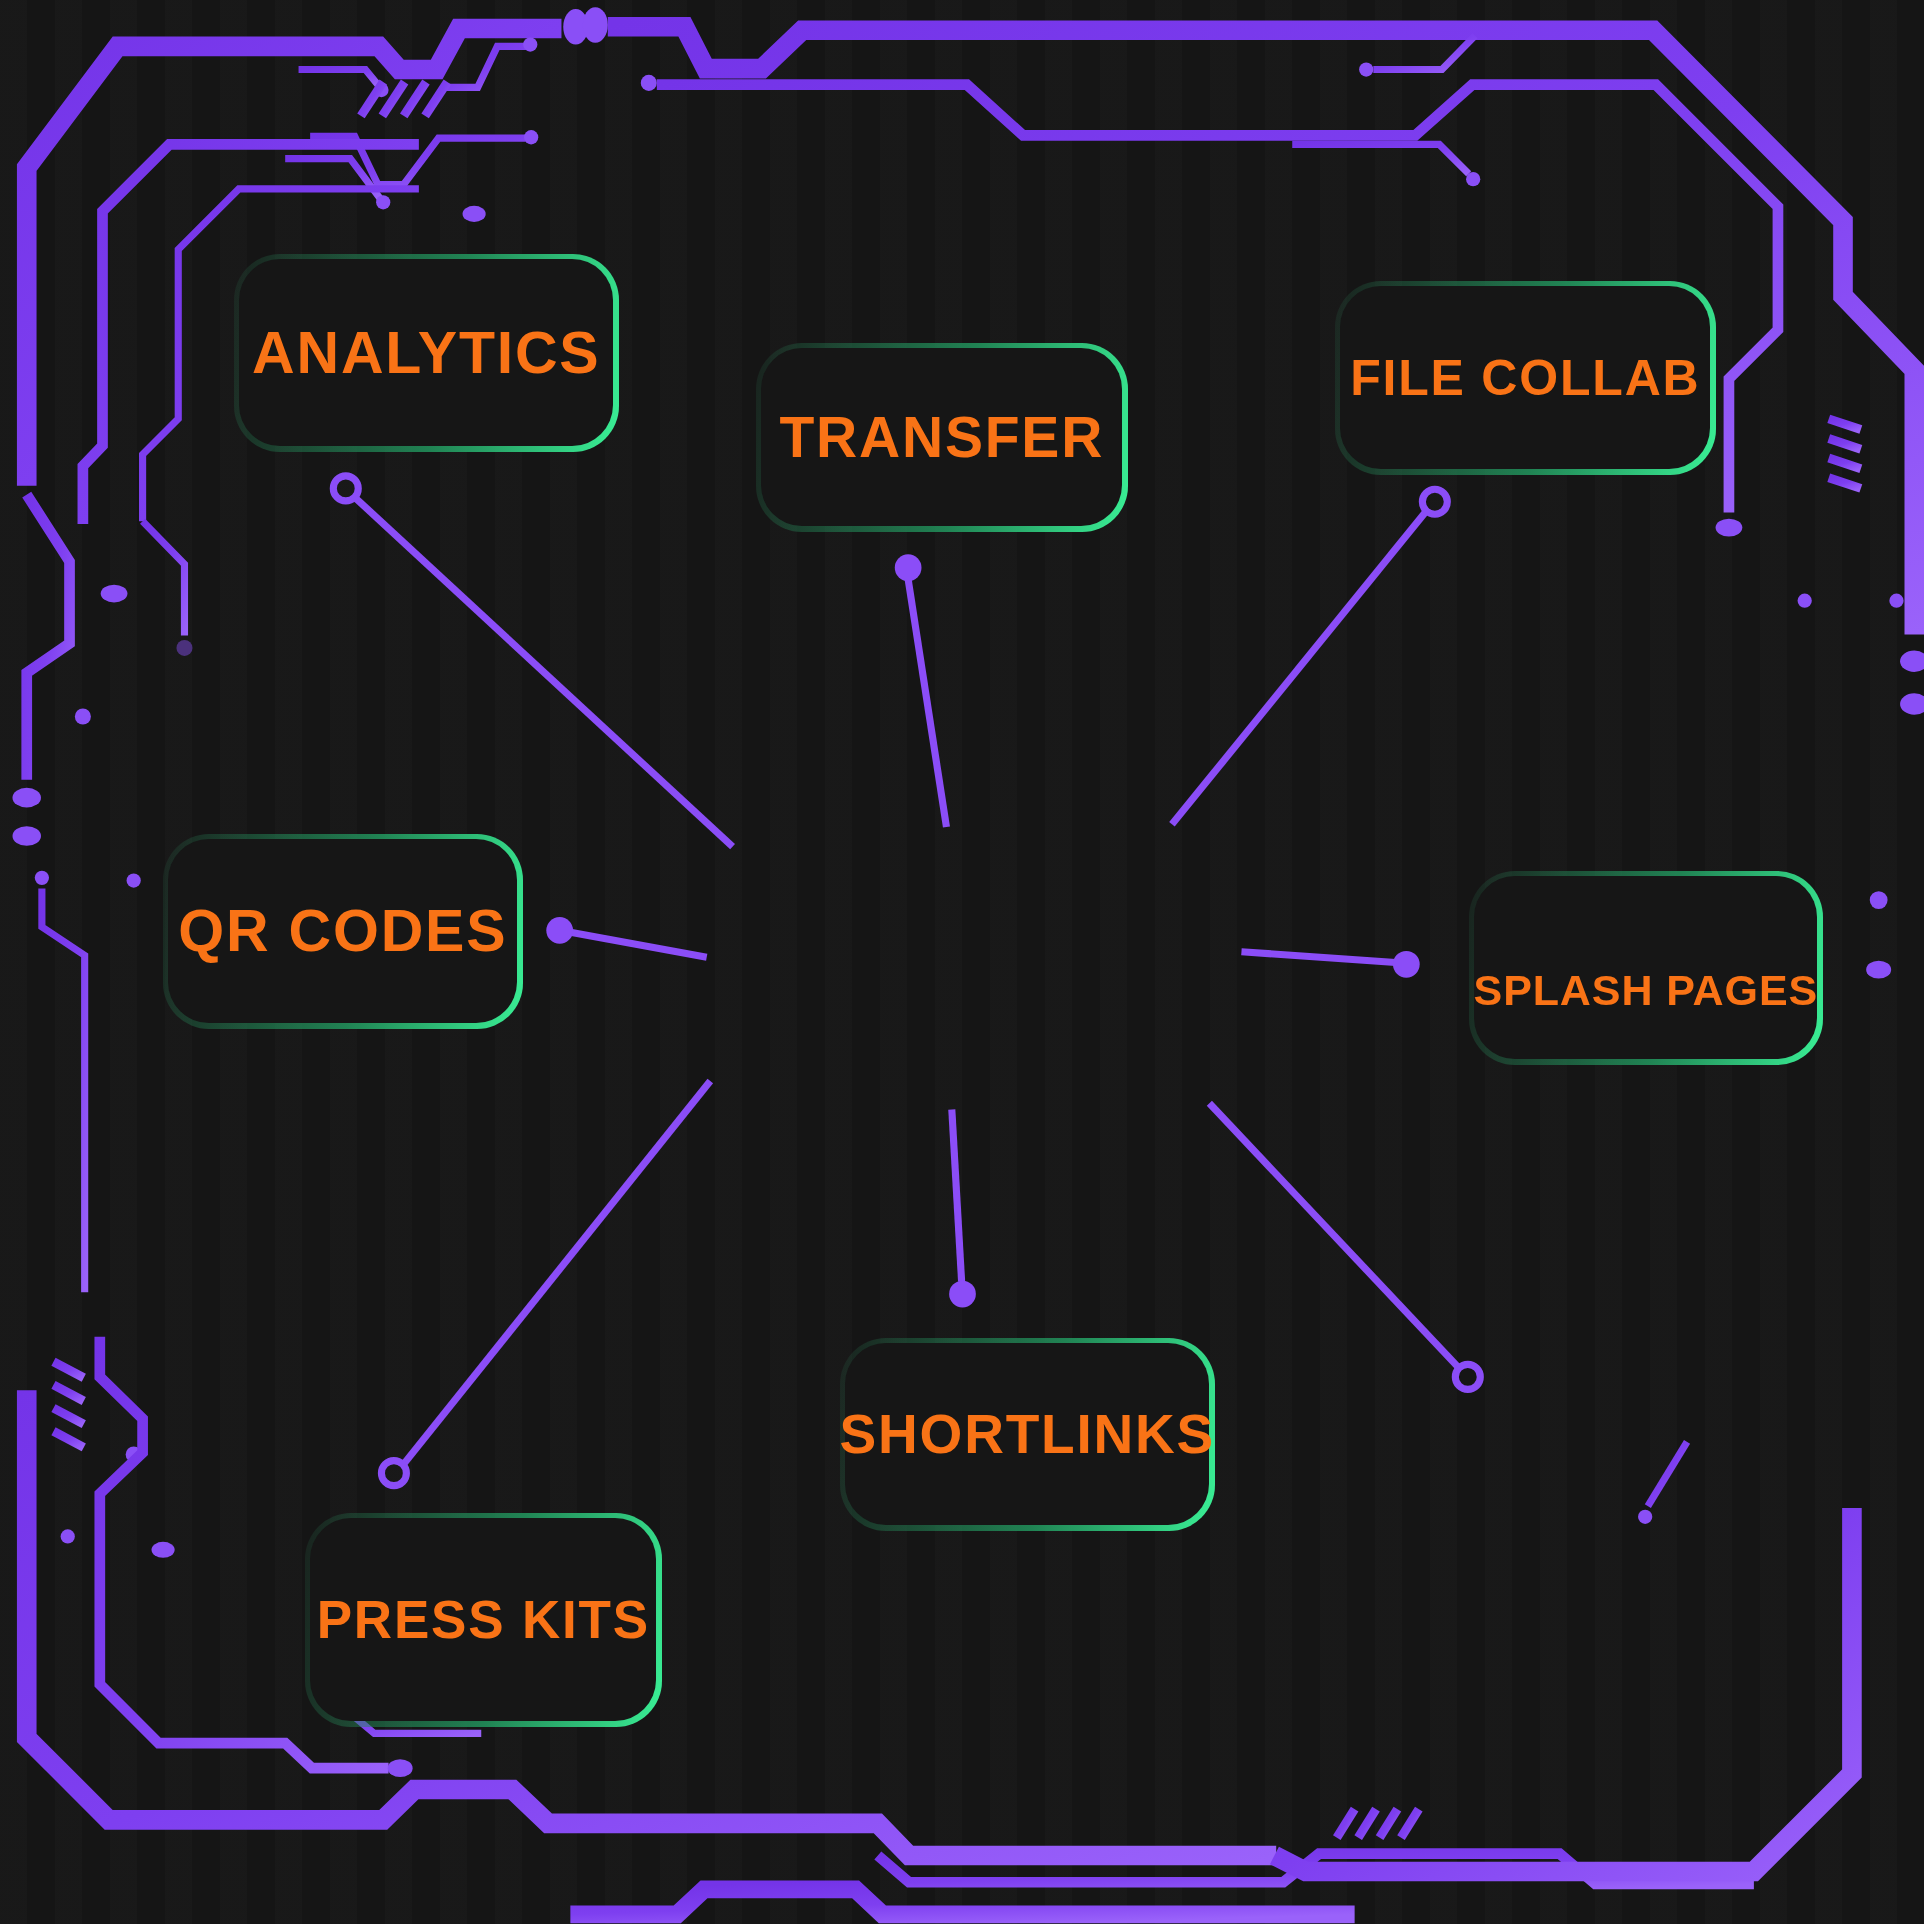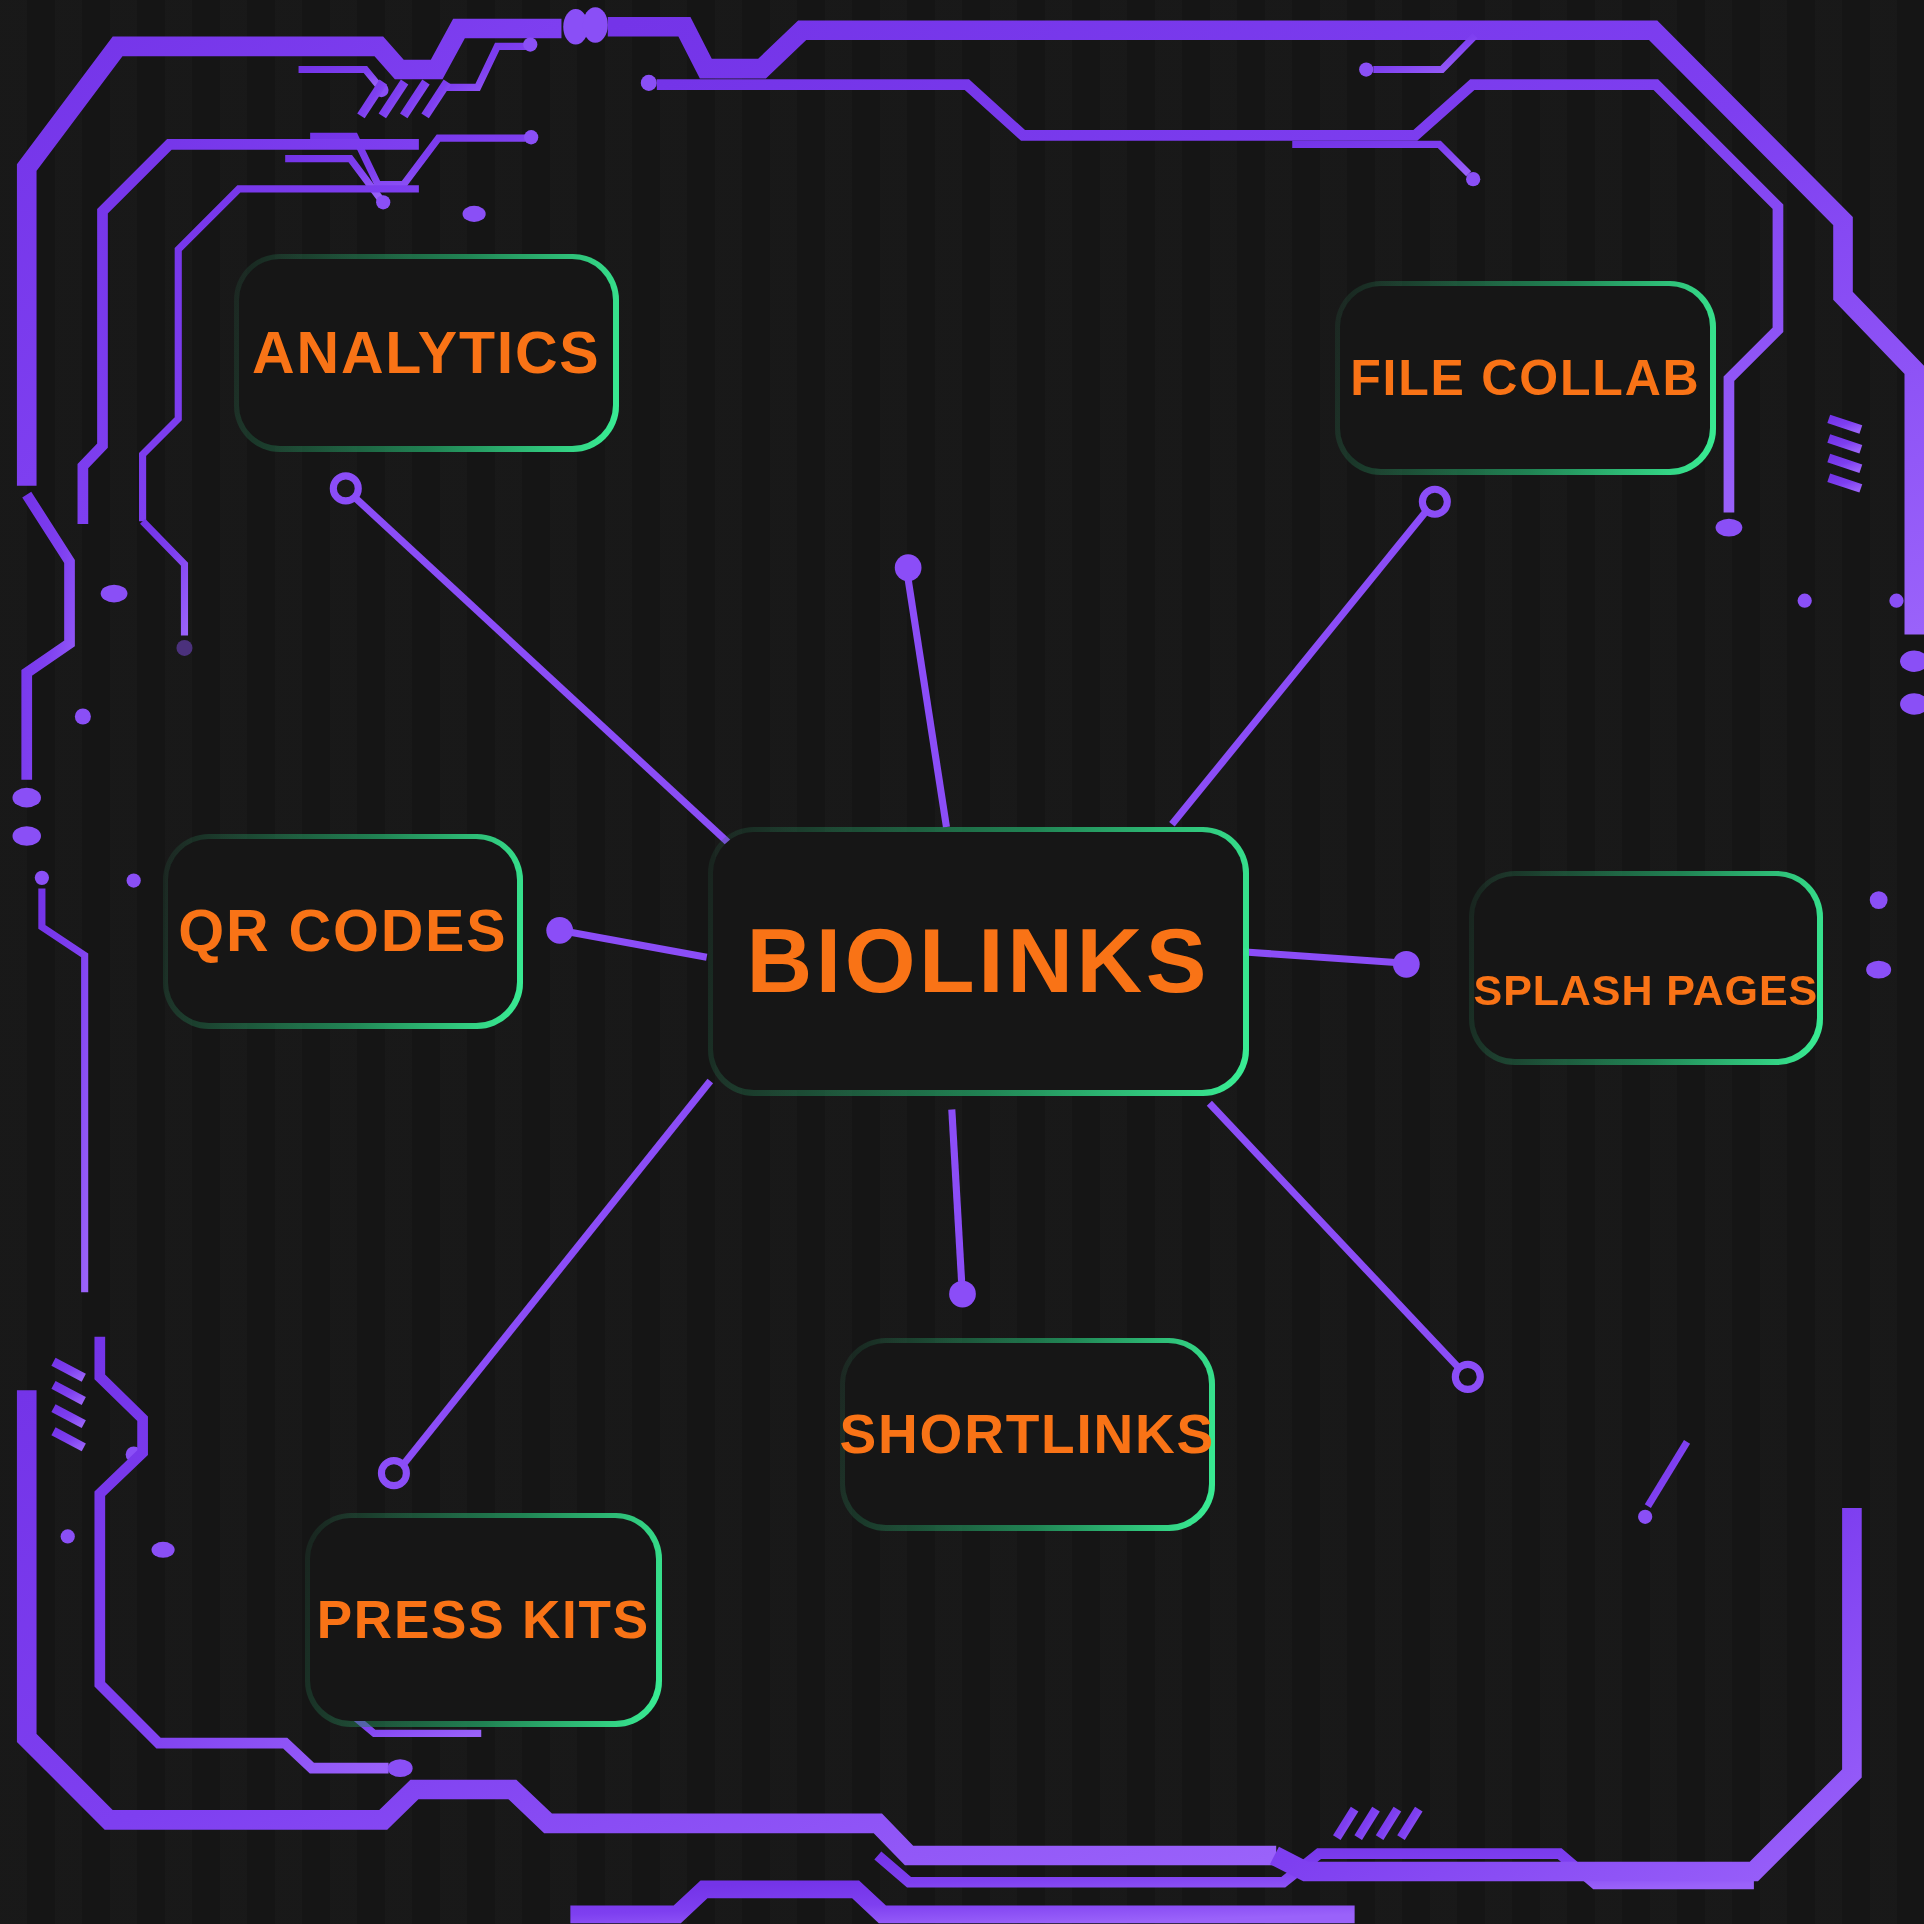--- a/index.html
+++ b/index.html
@@ -209,38 +209,38 @@
       </g>
     </g>
   </svg>
 
   <div class="node node-analytics">
     <div class="node-inner">
         <span class="node-label">ANALYTICS</span>
       </div>
   </div>
 
+  <div class="node node-transfer">
+    <div class="node-inner">
+        <span class="node-label">TRANSFER</span>
+      </div>
+  </div>
 
   <div class="node node-file-collab">
     <div class="node-inner">
         <span class="node-label">FILE COLLAB</span>
       </div>
   </div>
 
   <div class="node node-qr-codes">
     <div class="node-inner">
         <span class="node-label">QR CODES</span>
       </div>
   </div>
 
-  <div class="node node-biolinks">
-    <div class="node-inner">
-        <span class="node-label">BIOLINKS</span>
-      </div>
-  </div>
 
   <div class="node node-splash-pages">
     <div class="node-inner">
         <span class="node-label">SPLASH PAGES</span>
       </div>
   </div>
 
   <div class="node node-press-kits">
     <div class="node-inner">
         <span class="node-label">PRESS KITS</span>

